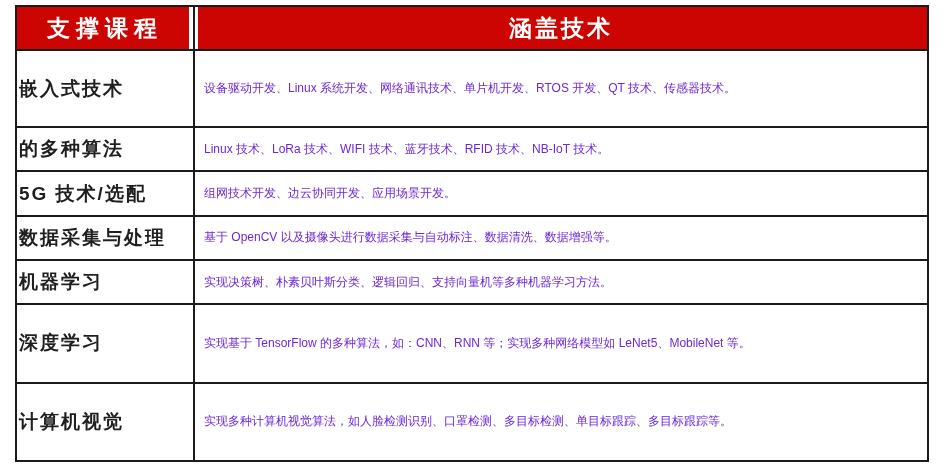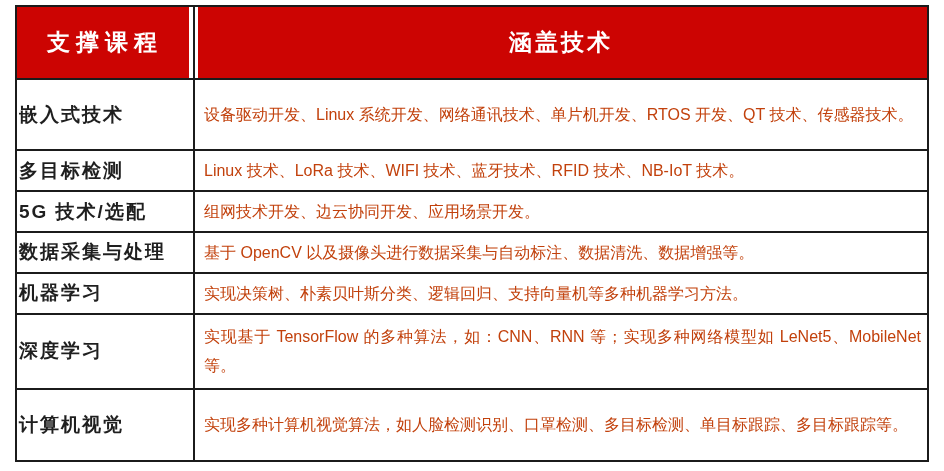--- a/index.html
+++ b/index.html
@@ -37,49 +37,49 @@
   th.hc2 { letter-spacing: 3px; box-shadow: inset 3px 0 0 #ffffff; }
   td.course {
     font-weight: bold;
     color: #1f1f1f;
     font-size: 19px;
     letter-spacing: 2px;
     text-align: left;
     padding: 0 2px;
   }
   td.tech {
-    color: #c2410c;
-    font-size: 16px;
+    color: #6d28d9;
+    font-size: 12px;
     line-height: 29px;
     text-align: justify;
     padding: 2px 6px 2px 9px;
   }
 </style>
 </head>
 <body>
 
 <div class="page">
   <table class="course-table">
     <colgroup>
         <col class="c1">
         <col class="c2">
       </colgroup>
     <thead>
-      <tr style="height:73px;">
+      <tr style="height:44px;">
         <th class="hc hc1">支撑课程</th>
         <th class="hc hc2">涵盖技术</th>
       </tr>
     </thead>
     <tbody>
       <tr style="height:61px;">
         <td class="course">嵌入式技术</td>
         <td class="tech">设备驱动开发、Linux 系统开发、网络通讯技术、单片机开发、RTOS 开发、QT 技术、传感器技术。</td>
       </tr>
       <tr style="height:33px;">
-        <td class="course">多目标检测</td>
+        <td class="course">的多种算法</td>
         <td class="tech">Linux 技术、LoRa 技术、WIFI 技术、蓝牙技术、RFID 技术、NB-IoT 技术。</td>
       </tr>
       <tr style="height:31px;margin-top:19px;">
         <td class="course">5G 技术/选配</td>
         <td class="tech">组网技术开发、边云协同开发、应用场景开发。</td>
       </tr>
       <tr style="height:33px;">
         <td class="course">数据采集与处理</td>
         <td class="tech">基于 OpenCV 以及摄像头进行数据采集与自动标注、数据清洗、数据增强等。</td>
       </tr>

